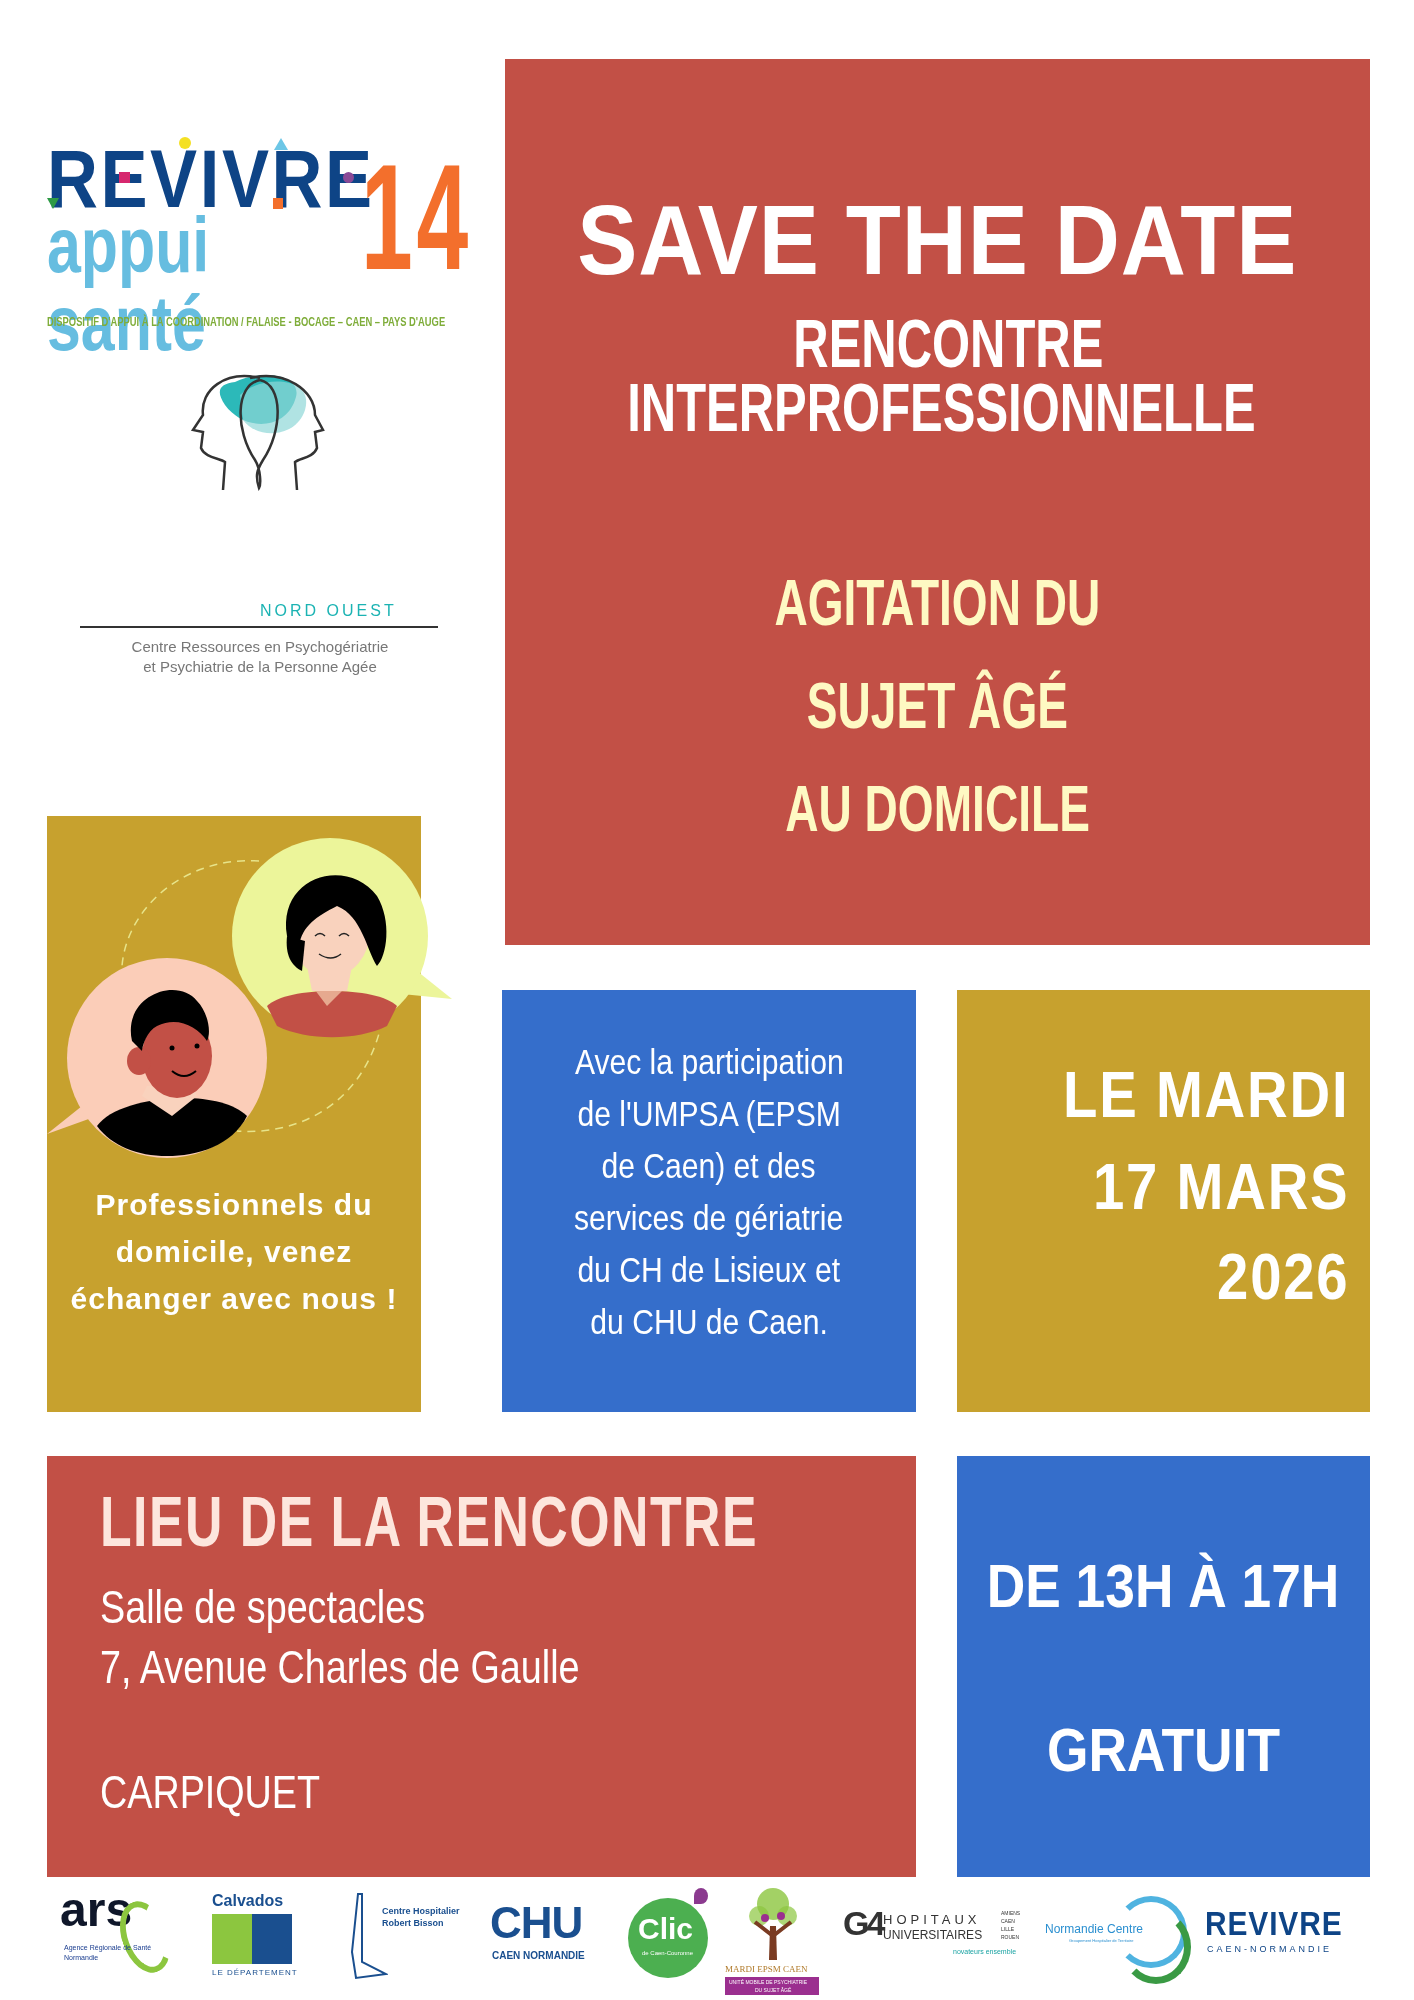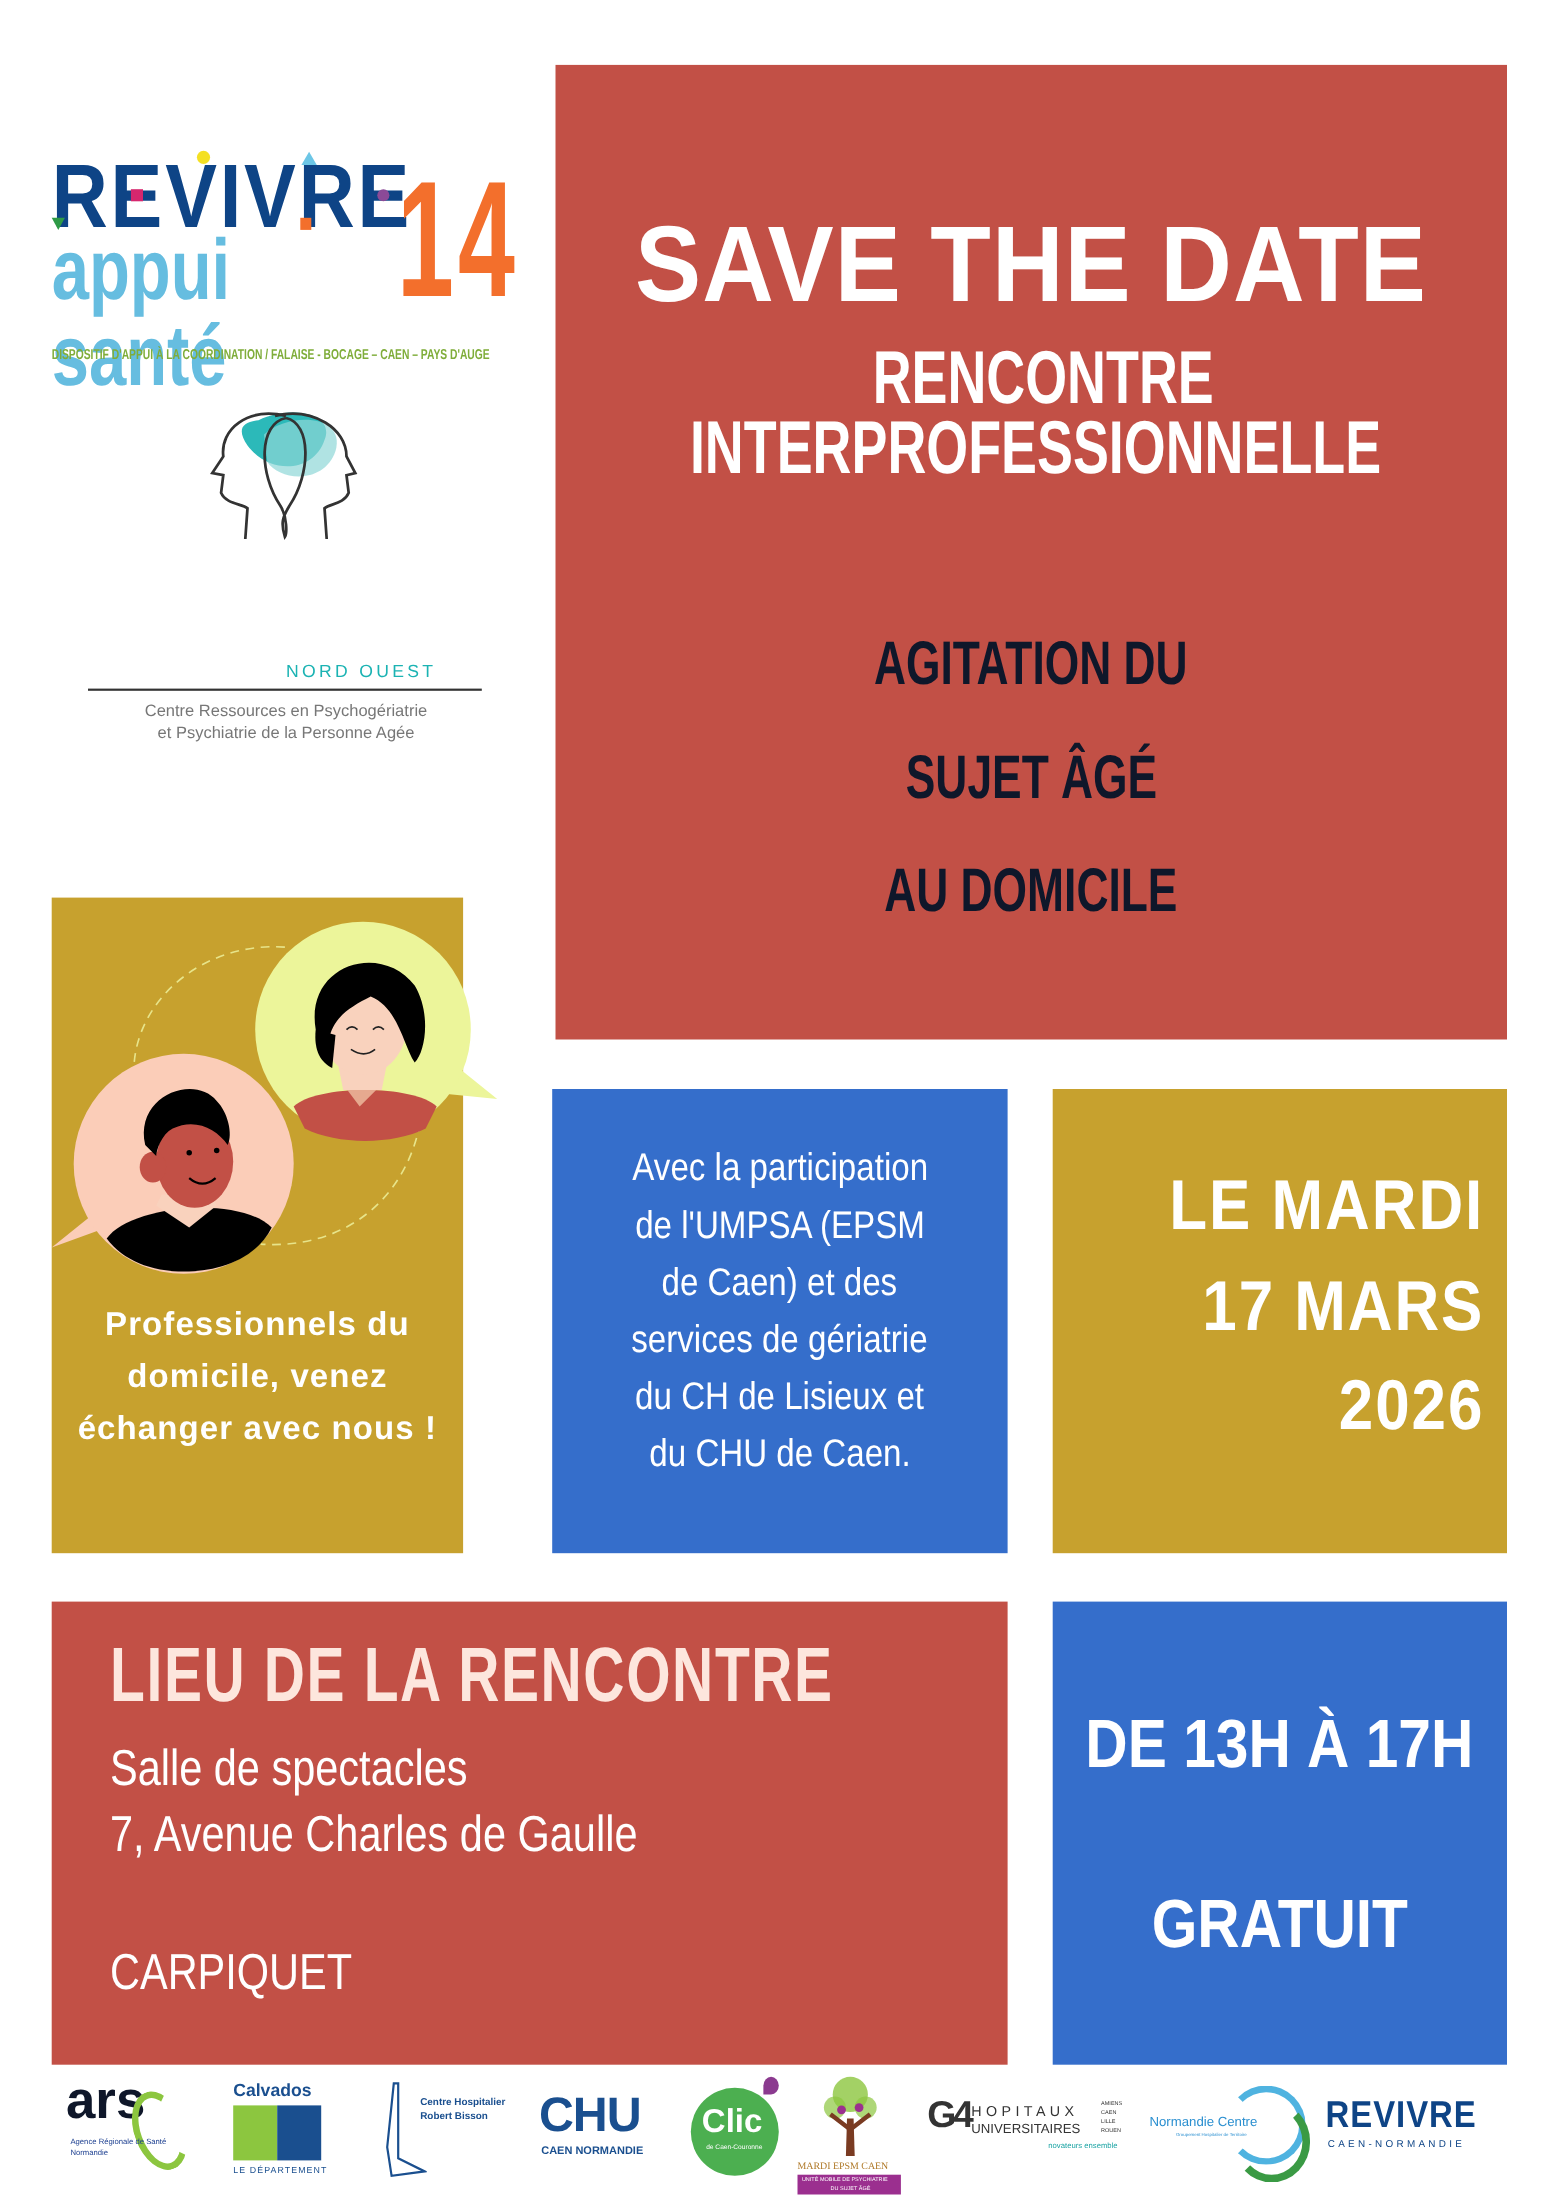--- a/index.html
+++ b/index.html
@@ -9,21 +9,21 @@
   .box { position:absolute; box-sizing:border-box; }
   .line { position:absolute; left:0; right:0; text-align:center; white-space:nowrap; }
 
   
   #box-title { left:505px; top:59px; width:865px; height:886px; }
   .t-save { top:170px; font-size:98px; font-weight:bold; color:#ffffff; letter-spacing:1px;margin-top:20px; }
   .t-save span, .t-sub span, .t-main span { display:inline-block; }
   .t-save span { transform:scaleX(0.92); }
   .t-sub { font-size:68px; font-weight:bold; color:#ffffff; }
   .t-sub span { transform:scaleX(0.72); }
-  .t-main { font-size:56px; font-weight:bold; color:#0f172a; }
+  .t-main { font-size:64px; font-weight:bold; color:#fef9c3; }
   .t-main span { transform:scaleX(0.72); }
 
   
   #box-illu { left:47px; top:816px; width:374px; height:596px; }
   .illu-text { position:absolute; left:0; right:0; text-align:center; color:#ffffff; font-weight:bold;
                font-size:30px; letter-spacing:1px; }
 
   
   #box-part { left:502px; top:990px; width:414px; height:422px; }
   .part-line { position:absolute; left:0; right:0; text-align:center; color:#ffffff;

